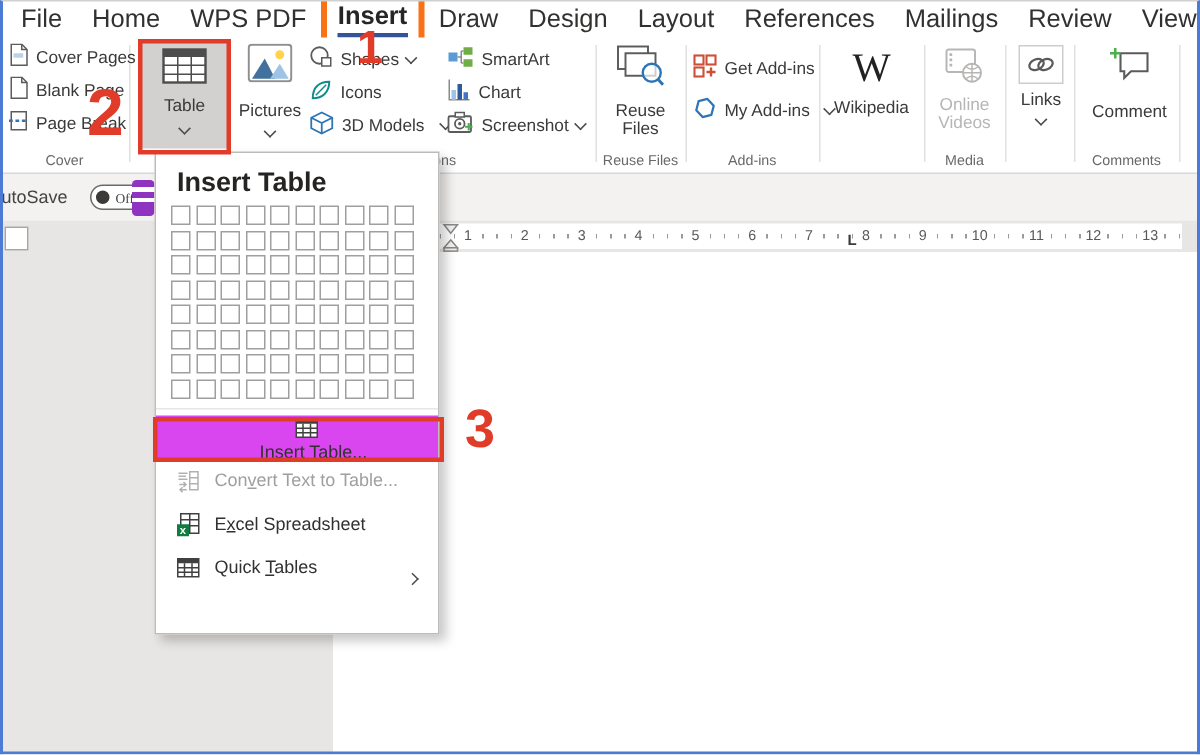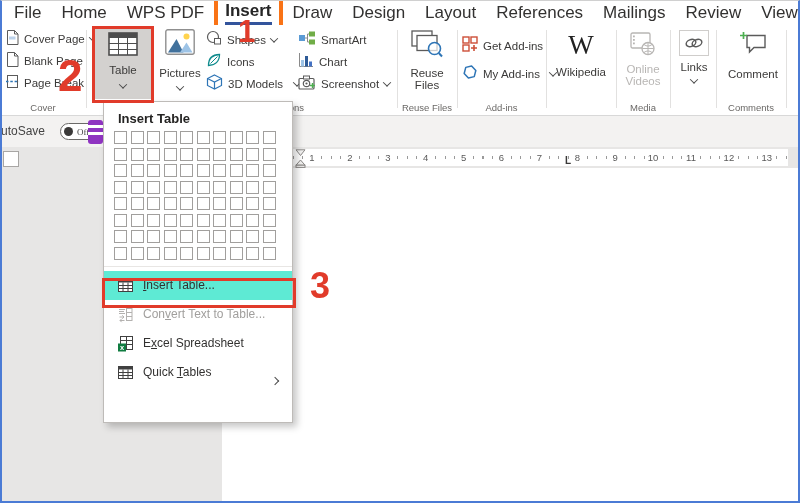--- a/index.html
+++ b/index.html
@@ -57,29 +57,29 @@
   .tabstop{position:absolute;top:7px;font-size:10px;font-weight:bold;color:#3b3a39;line-height:1;}
   .indentmarks{position:absolute;left:1px;top:0;}
 
   
   .document{position:absolute;left:0;top:168px;width:100%;height:335px;background:#e7e6e5;}
   .page{position:absolute;left:222px;top:0;right:0;bottom:0;background:#fff;}
 
   
   .dropdown{position:absolute;left:103px;top:101px;width:190px;height:322px;background:#fff;
     border:1px solid #bebbb8;box-shadow:4px 4px 7px rgba(0,0,0,.22);z-index:10;box-sizing:border-box;}
-  .dd-header{margin:9px 0 0 14px;font-size:13px;font-weight:bold;color:#252423;}
+  .dd-header{margin:9px 0 0 14px;font-size:18px;font-weight:bold;color:#252423;}
   .sizegrid{display:grid;grid-template-columns:repeat(10,13px);grid-auto-rows:13px;
     gap:3.5px;margin:5px 0 0 10px;}
   .gcell{background:#fff;border:1px solid #a19f9d;}
   .dd-sep{height:1px;background:#e8e6e4;margin:6px 0 4px 0;}
   .mitem{height:29px;display:flex;align-items:center;padding-left:13px;position:relative;}
   .mitem .micon{width:17px;height:17px;flex:0 0 17px;display:flex;align-items:center;}
   .mitem .mlabel{margin-left:9px;font-size:12px;color:#323130;white-space:nowrap;}
-  .mitem.highlight{background:#5eead4;}
+  .mitem.highlight{background:#d946ef;flex-direction:column;}
   .mitem.disabled .mlabel{color:#a19f9d;}
   .msub{position:absolute;right:14px;top:12px;}
   .msub .chev{border-color:#4a4a4a;}
 
   
   .redbox{position:absolute;border:3px solid #e13b2a;z-index:30;pointer-events:none;}
   .rednum{position:absolute;color:#e13b2a;font-weight:bold;z-index:30;line-height:1;
     pointer-events:none;font-family:"Liberation Sans",sans-serif;}
 </style>
 </head>
@@ -112,21 +112,21 @@
     <div class="grpsep" style="left:670px"></div>
     <div class="grpsep" style="left:716px"></div>
     <div class="grpsep" style="left:786px"></div>
 
     <div class="smallbtn" style="left:6px;top:5px">
       <span><svg width="13" height="15" viewBox="0 0 13 15">
             <path d="M1.5 .5 h7 l3.5 3.5 v10.5 h-10.5 z" fill="#fff" stroke="#5b5b5b"></path>
             <path d="M8.5 .5 v3.5 h3.5" fill="none" stroke="#5b5b5b"></path>
             <rect x="3" y="6.5" width="6.5" height="3" fill="#bcd2ea"></rect>
           </svg></span>
-      <span class="slabel">Cover Page</span>
+      <span class="slabel">Cover Pages</span>
       <span class="chev"></span>
     </div>
     <div class="smallbtn" style="left:6px;top:27px">
       <span><svg width="13" height="15" viewBox="0 0 13 15">
             <path d="M1.5 .5 h7 l3.5 3.5 v10.5 h-10.5 z" fill="#fff" stroke="#5b5b5b"></path>
             <path d="M8.5 .5 v3.5 h3.5" fill="none" stroke="#5b5b5b"></path>
           </svg></span>
       <span class="slabel">Blank Page</span>
     </div>
     <div class="smallbtn" style="left:6px;top:49px">

